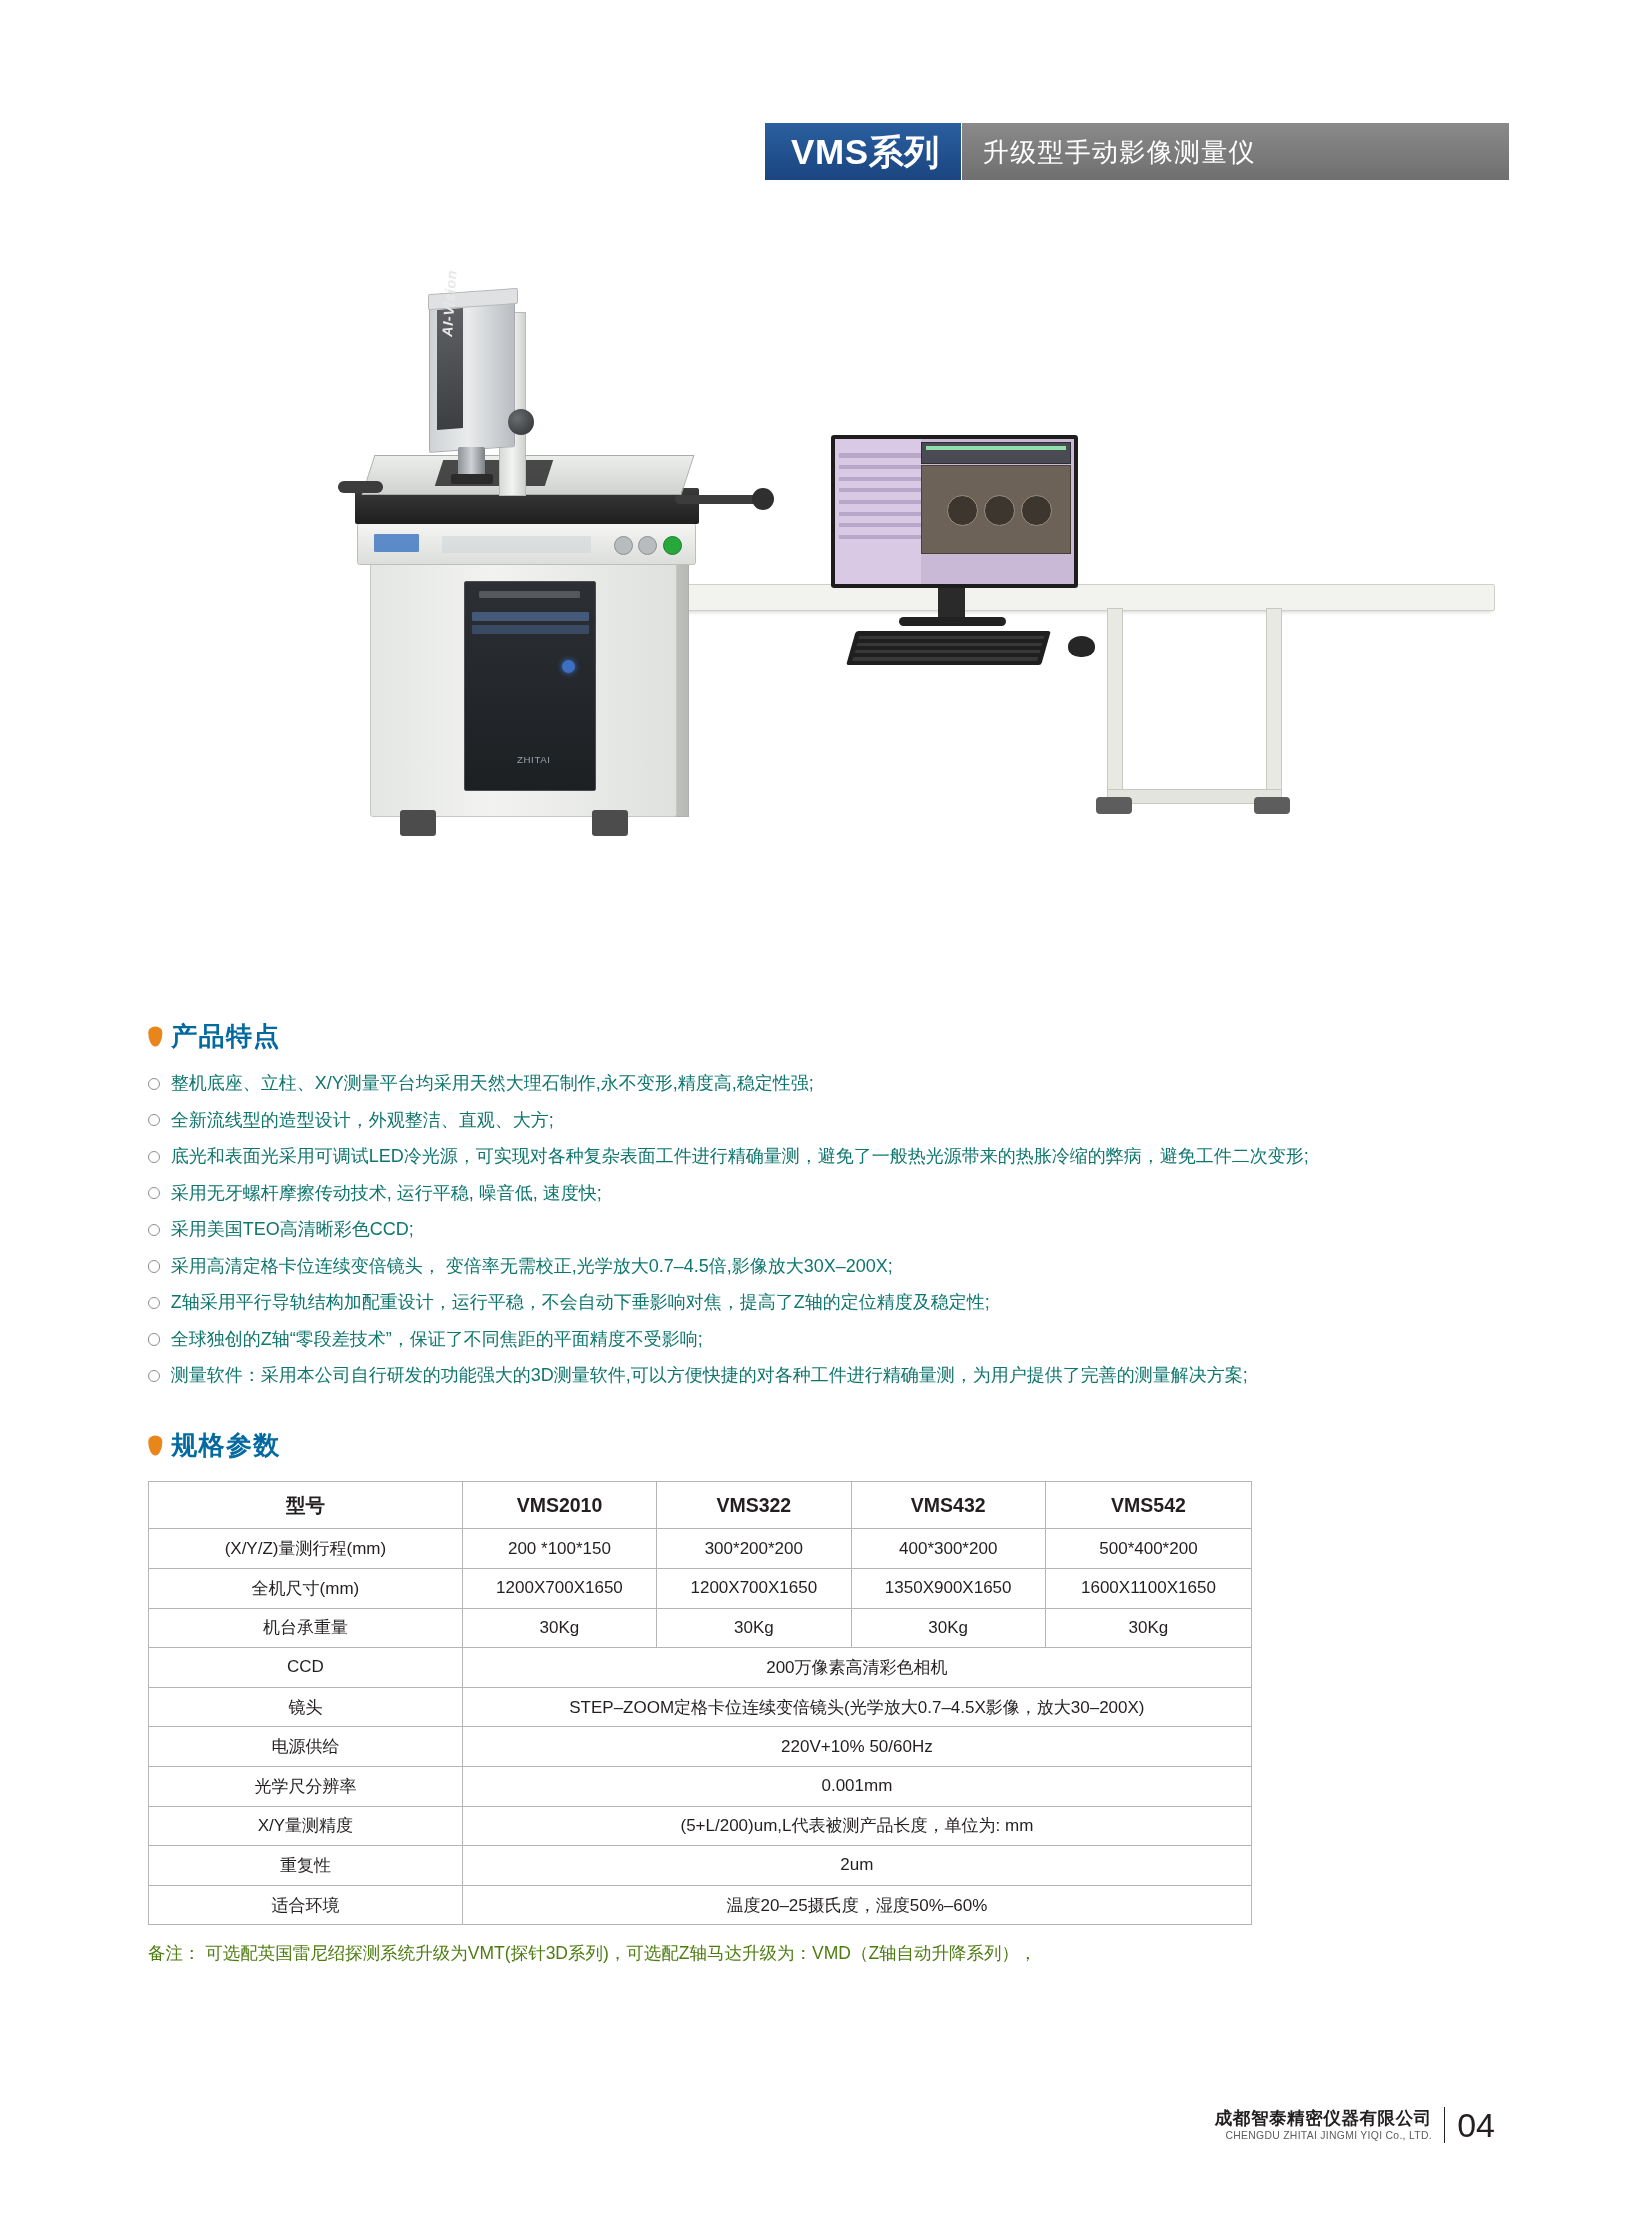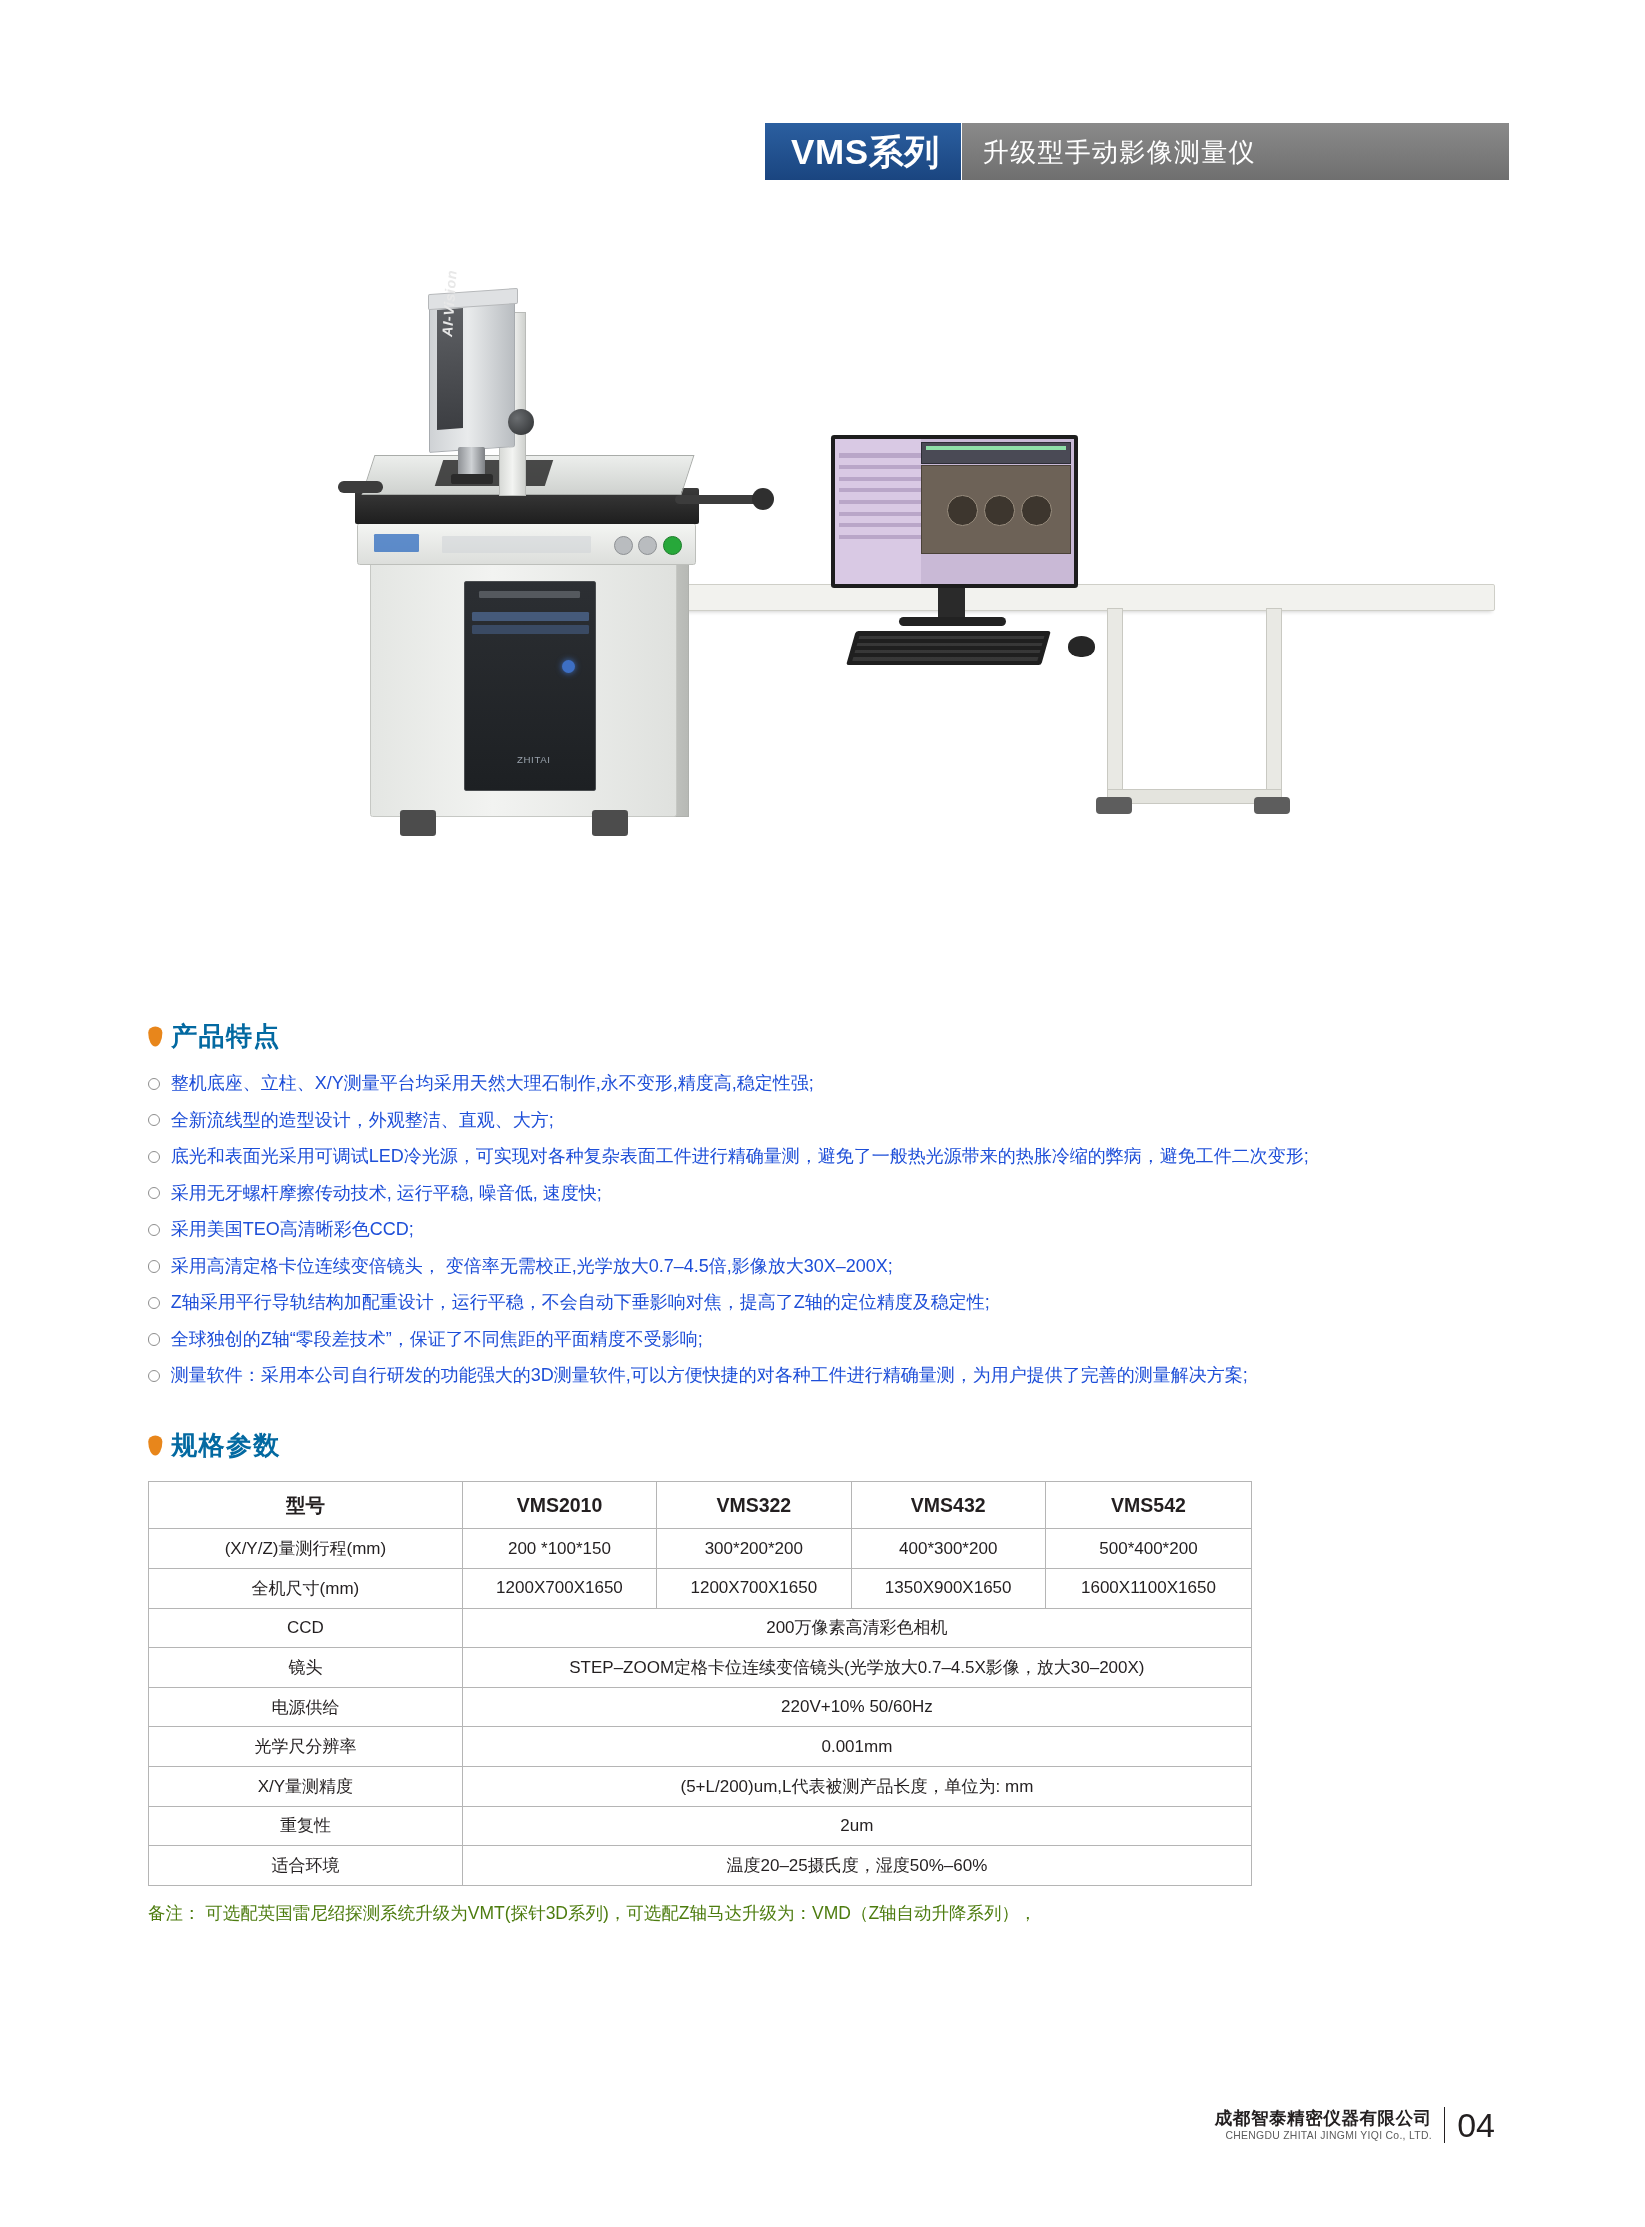--- a/index.html
+++ b/index.html
@@ -557,21 +557,21 @@
     margin-top: 17px;
     list-style: none;
     padding: 0;
   }
   .feature-list li {
     display: flex;
     align-items: flex-start;
     gap: 10.4px;
     font-size: 18px;
     line-height: 1.42;
-    color: #1d4ed8;
+    color: #0f766e;
     margin-bottom: 11px;
   }
   .bullet-ring {
     flex: none;
     width: 12.3px;
     height: 12.3px;
     border: 1.9px solid #8e8e8e;
     border-radius: 50%;
     margin-top: 6.5px;
     box-sizing: border-box;
@@ -807,20 +807,27 @@
       </tr>
 
       <tr>
         <td class="label">全机尺寸(mm)</td>
         <td>1200X700X1650</td>
         <td>1200X700X1650</td>
         <td>1350X900X1650</td>
         <td>1600X1100X1650</td>
       </tr>
 
+      <tr>
+        <td class="label">机台承重量</td>
+        <td>30Kg</td>
+        <td>30Kg</td>
+        <td>30Kg</td>
+        <td>30Kg</td>
+      </tr>
 
       <tr>
         <td class="label">CCD</td>
         <td colspan="4">200万像素高清彩色相机</td>
       </tr>
 
       <tr>
         <td class="label">镜头</td>
         <td colspan="4">STEP–ZOOM定格卡位连续变倍镜头(光学放大0.7–4.5X影像，放大30–200X)</td>
       </tr>

